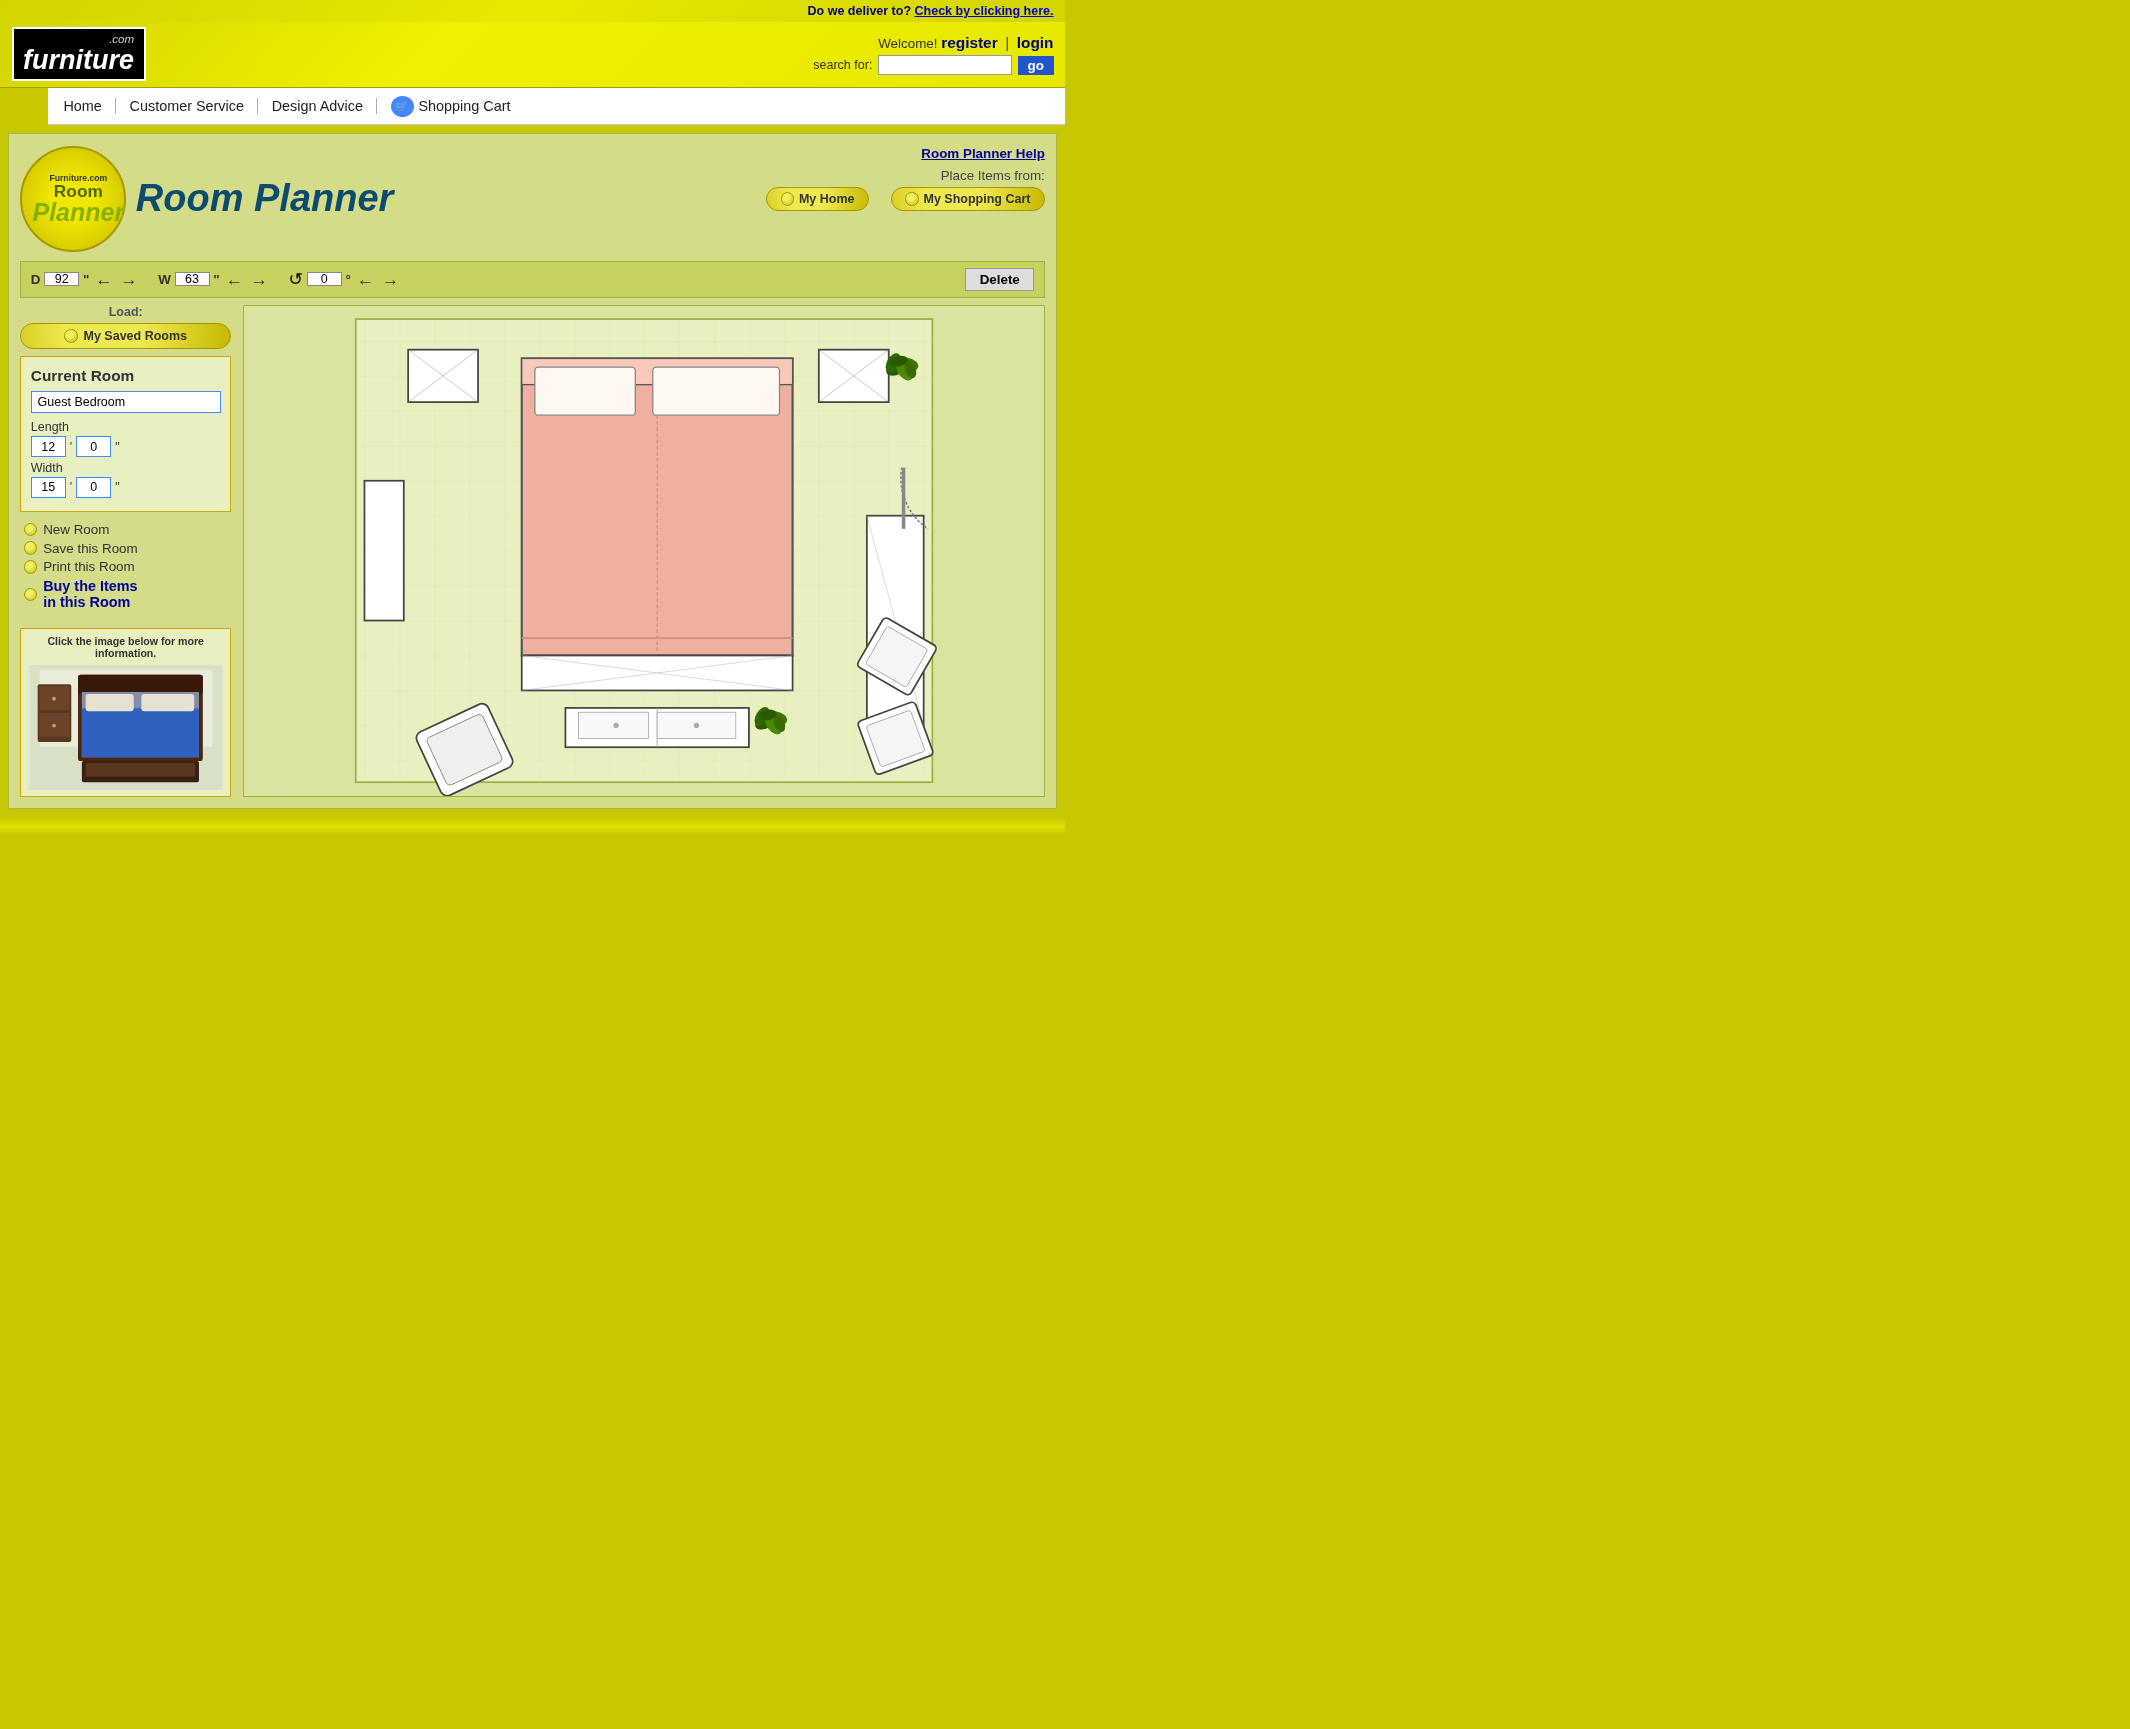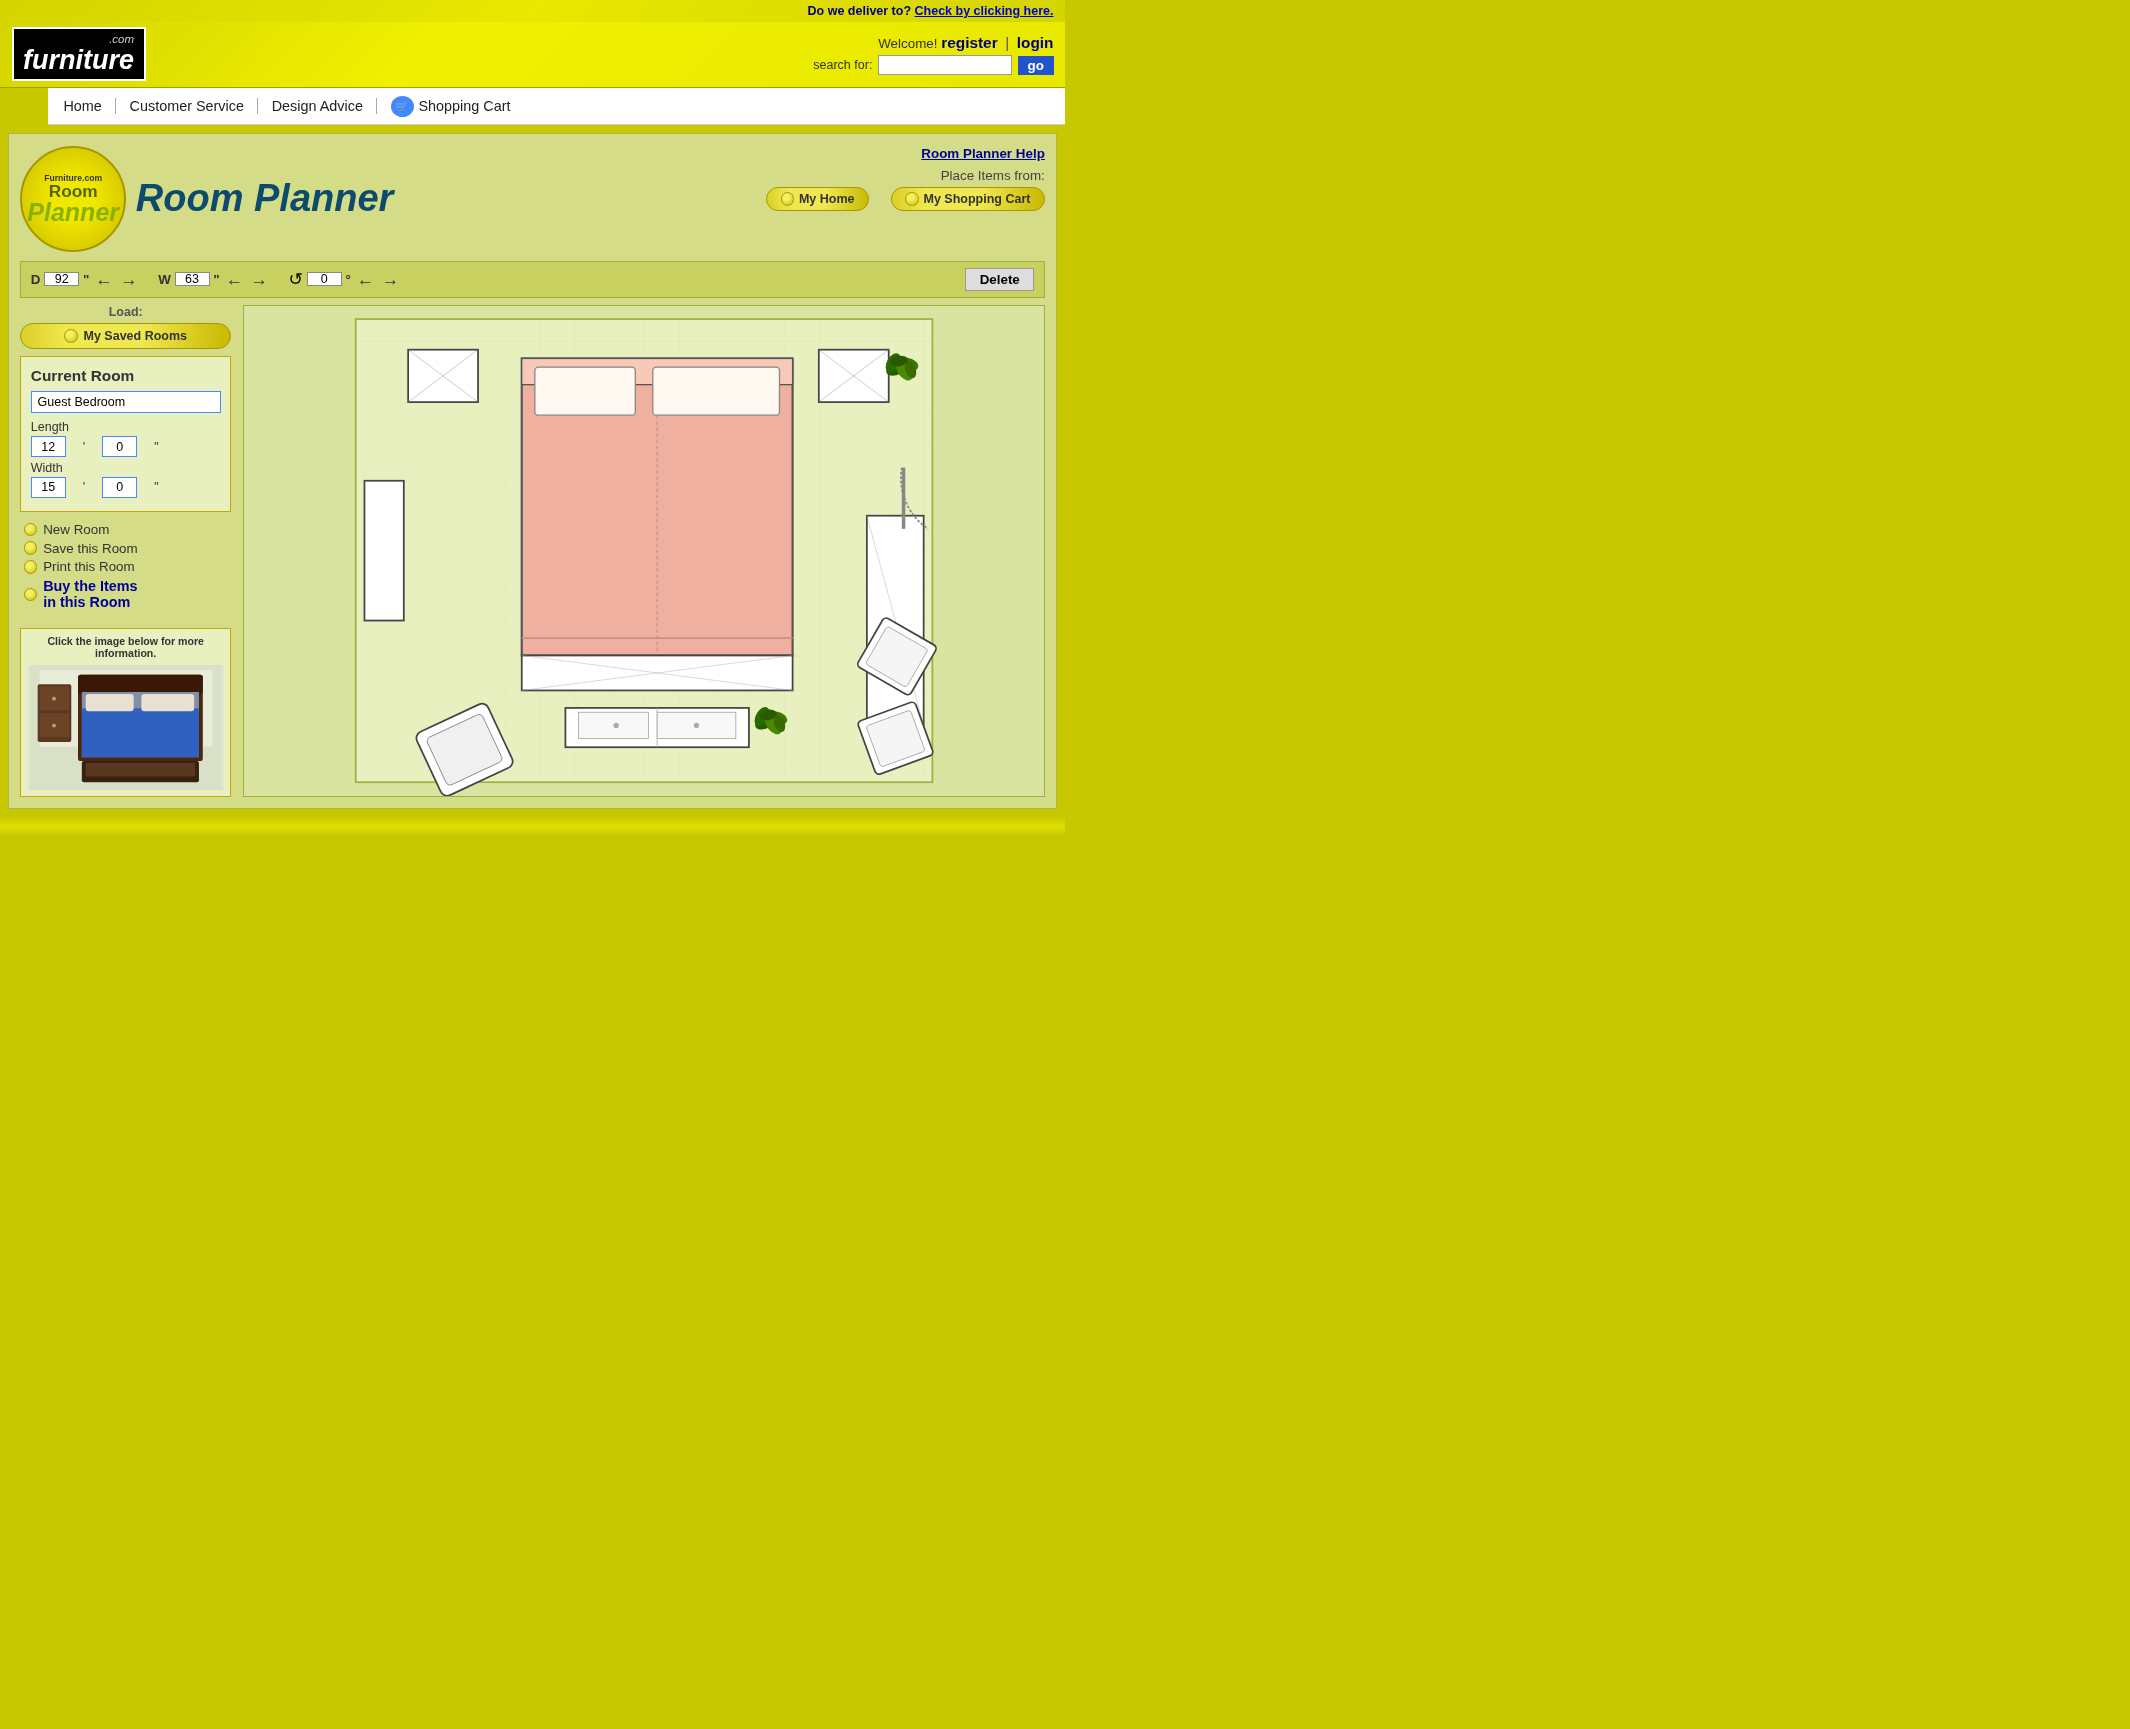--- a/index.html
+++ b/index.html
@@ -96,21 +96,21 @@
     .rp-header {
       display: flex;
       justify-content: space-between;
       align-items: flex-start;
       margin-bottom: 9.6px;
     }
     .rp-logo {
       background: radial-gradient(circle, #f0e800 30%, #c8b800 100%);
       border-radius: 50%;
       width: 106px; height: 106px;
-      display: flex; align-items: center; justify-content: center;
+      display: flex; align-items: center; justify-content: flex-end;
       border: 2.9px solid #a89800;
       flex-shrink: 0;
     }
     .rp-logo-text { text-align: center; }
     .rp-logo-text .furniture-com { font-size: 8.6px; color: #333; font-weight: bold; }
     .rp-logo-text .room { font-size: 17.3px; font-weight: 900; color: #556600; line-height: 1; }
     .rp-logo-text .planner { font-size: 25px; font-weight: 900; color: #8ab000; line-height: 1; font-style: italic; }
     .rp-title { font-size: 38px; font-weight: 900; color: #0c4a6e; font-style: italic; }
 
     .rp-right { text-align: right; }
@@ -207,21 +207,21 @@
     .cr-title { font-size: 15.4px; font-weight: 900; color: #333; margin-bottom: 5.8px; }
     .cr-name-input {
       width: 100%;
       border: 1.9px solid #4488ff;
       padding: 2.9px 5.8px;
       font-size: 12.5px;
       margin-bottom: 7.7px;
     }
     .cr-field-row { margin-bottom: 3.8px; }
     .cr-field-label { font-size: 12.5px; color: #333; margin-bottom: 1.9px; }
-    .cr-inputs { display: flex; align-items: center; gap: 17px; }
+    .cr-inputs { display: flex; align-items: center; gap: 4px; }
     .cr-num-input {
       width: 35px; height: 21px;
       border: 1.9px solid #4488ff;
       text-align: center;
       font-size: 12.5px;
     }
     .cr-unit { font-size: 12.5px; color: #333; }
 
     .room-actions { display: flex; flex-direction: column; gap: 3.8px; padding-left: 3.8px; }
     .room-action-btn {

